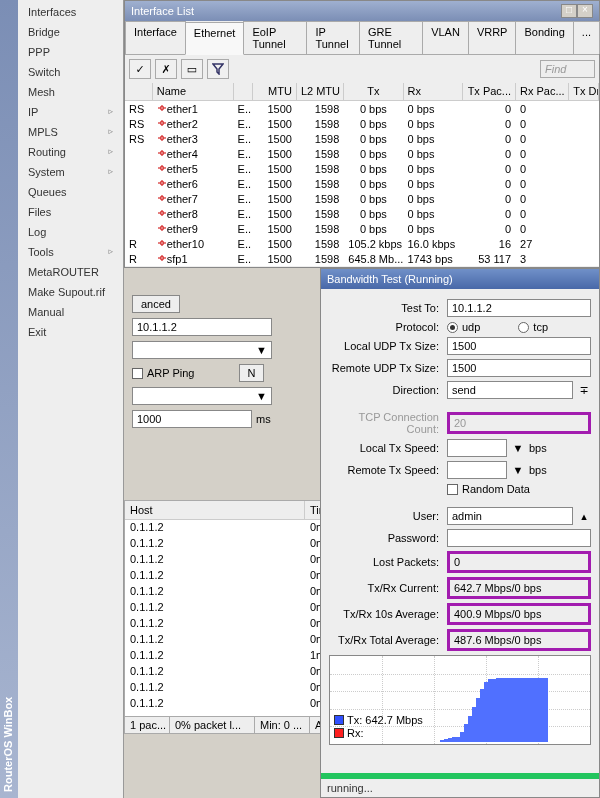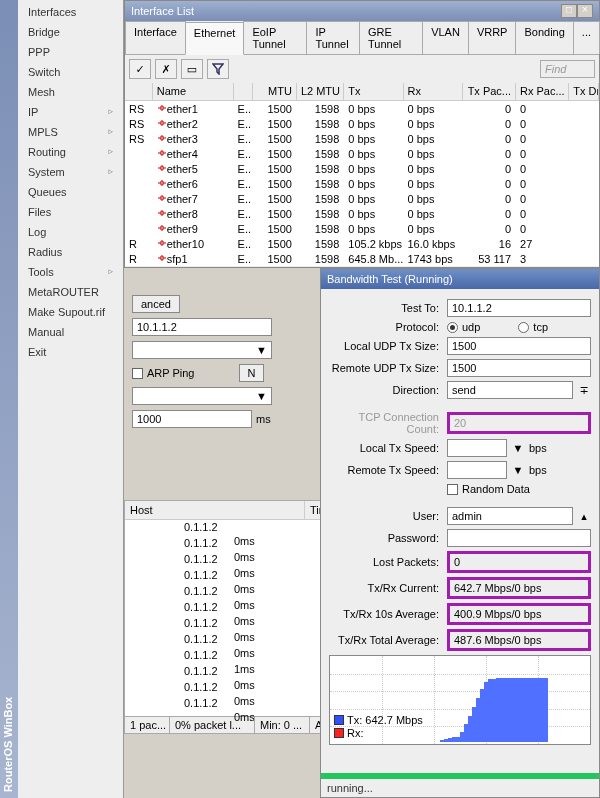--- a/index.html
+++ b/index.html
@@ -21,36 +21,36 @@
 .tab.active { background: #f8f8f8; border-bottom: 1px solid #f8f8f8; position: relative; top: 1px; }
 .toolbar { display: flex; padding: 4px; gap: 4px; align-items: center; }
 .tb-btn { width: 22px; height: 20px; border: 1px solid #aaa; background: #f0f0f0; cursor: pointer; display: flex; align-items: center; justify-content: center; }
 .find-box { margin-left: auto; width: 55px; height: 18px; border: 1px solid #aaa; padding: 2px 4px; color: #999; font-style: italic; }
 .grid { width: 100%; background: white; }
 .grid-hdr { display: flex; background: #eeeeee; border-bottom: 1px solid #ccc; }
 .grid-hdr > div { border-right: 1px solid #ccc; padding: 2px 4px; overflow: hidden; white-space: nowrap; }
 .grid-body { background: white; max-height: 178px; overflow: hidden; }
 .grid-row { display: flex; height: 15px; align-items: center; }
 .grid-row > div { border-right: 1px solid transparent; padding: 0 4px; overflow: hidden; white-space: nowrap; }
-.c-flag{width:28px}.c-name{width:82px}.c-type{width:20px}.c-mtu{width:44px;text-align:right}.c-l2{width:48px;text-align:right}.c-tx{width:60px;text-align:left}.c-rx{width:60px;text-align:left}.c-txp{width:54px;text-align:right}.c-rxp{width:54px;text-align:left}.c-txd{width:30px}
+.c-flag{width:28px}.c-name{width:82px}.c-type{width:20px}.c-mtu{width:44px;text-align:right}.c-l2{width:48px;text-align:right}.c-tx{width:60px;text-align:center}.c-rx{width:60px;text-align:left}.c-txp{width:54px;text-align:right}.c-rxp{width:54px;text-align:left}.c-txd{width:30px}
 .iface-icon { display:inline-block; width:10px; height:10px; }
 .iface-icon svg { width:10px; height:10px; }
 
 
 .mid-panel { position: absolute; left: 0; top: 290px; width: 200px; }
 .field-row { display: flex; align-items: center; margin: 5px 0; gap: 4px; padding: 0 8px;}
 .panel-btn { border: 1px solid #888; background: #eeeeee; padding: 2px 8px; display:inline-block;}
 .text-input { border: 1px solid #888; padding: 2px 4px; background: white; }
 .dd { border: 1px solid #888; background: white; padding: 2px 4px; display:flex; justify-content:space-between; }
 
 
 .host-panel { position: absolute; left: 0; top: 500px; width: 290px; border: 1px solid #aaa; background: white; }
 .host-hdr { display: flex; background:#eeeeee; border-bottom:1px solid #ccc;}
 .host-hdr>div{border-right:1px solid #ccc; padding:3px 5px;}
-.host-row { display:flex; height:16px; align-items:center;flex-direction:column; }
+.host-row { display:flex; height:16px; align-items:flex-start; }
 .host-row>div{padding:1px 5px;}
 .h-host{width:180px;} .h-time{width:80px;}
 .status-bar { display:flex; border-top:1px solid #aaa; background:#eeeeee; margin-top:4px;}
 .status-bar>div{border-right:1px solid #aaa; padding:2px 5px; overflow:hidden;white-space:nowrap;}
 
 
 .bw-win { position: absolute; right: 0px; top: 268px; width: 280px; height: 530px; border: 1px solid #888; background: #eeeeee; z-index: 10; }
 .bw-title { background: linear-gradient(to bottom, #7090c8, #4868a8); color: white; padding: 4px 6px; }
 .bw-body { padding: 6px 8px; }
 .bw-row { display: flex; align-items: center; margin: 4px 0; gap: 4px; }
@@ -119,24 +119,20 @@
       <div class="sidebar-item">
         <span>Queues</span>
         <span class="sidebar-sub"></span>
       </div>
       <div class="sidebar-item">
         <span>Files</span>
         <span class="sidebar-sub"></span>
       </div>
       <div class="sidebar-item">
         <span>Log</span>
-        <span class="sidebar-sub"></span>
-      </div>
-      <div class="sidebar-item">
-        <span>Radius</span>
         <span class="sidebar-sub"></span>
       </div>
       <div class="sidebar-item">
         <span>Tools</span>
         <span class="sidebar-sub">▹</span>
       </div>
       <div class="sidebar-item">
         <span>MetaROUTER</span>
         <span class="sidebar-sub"></span>
       </div>

